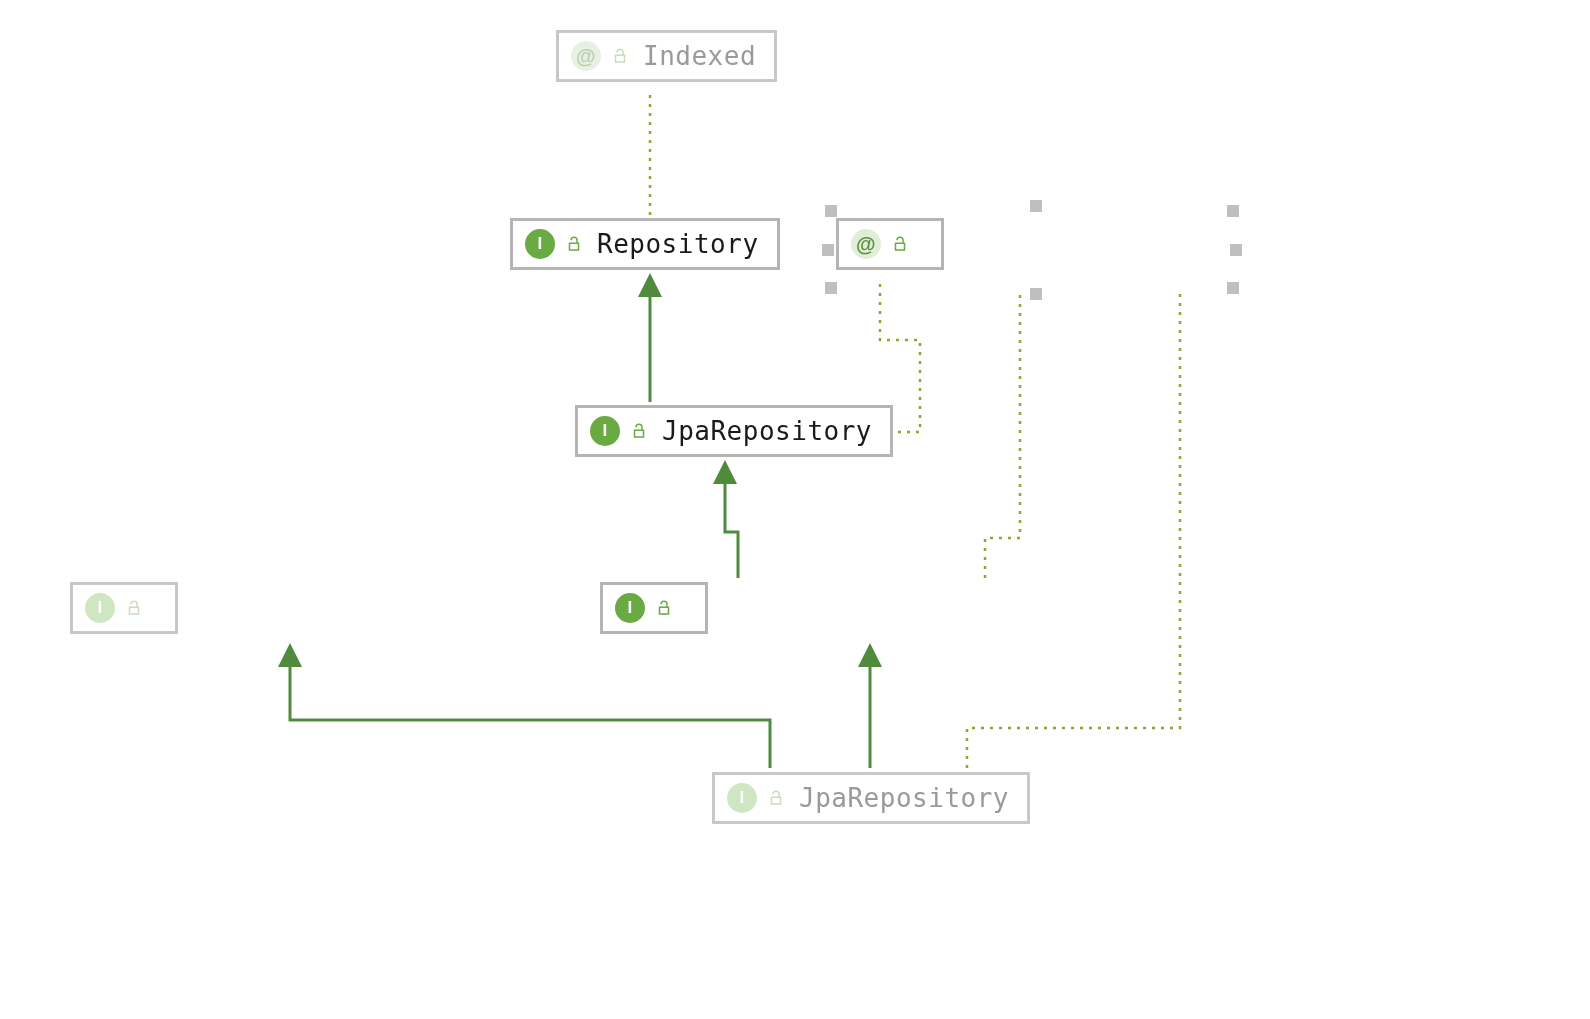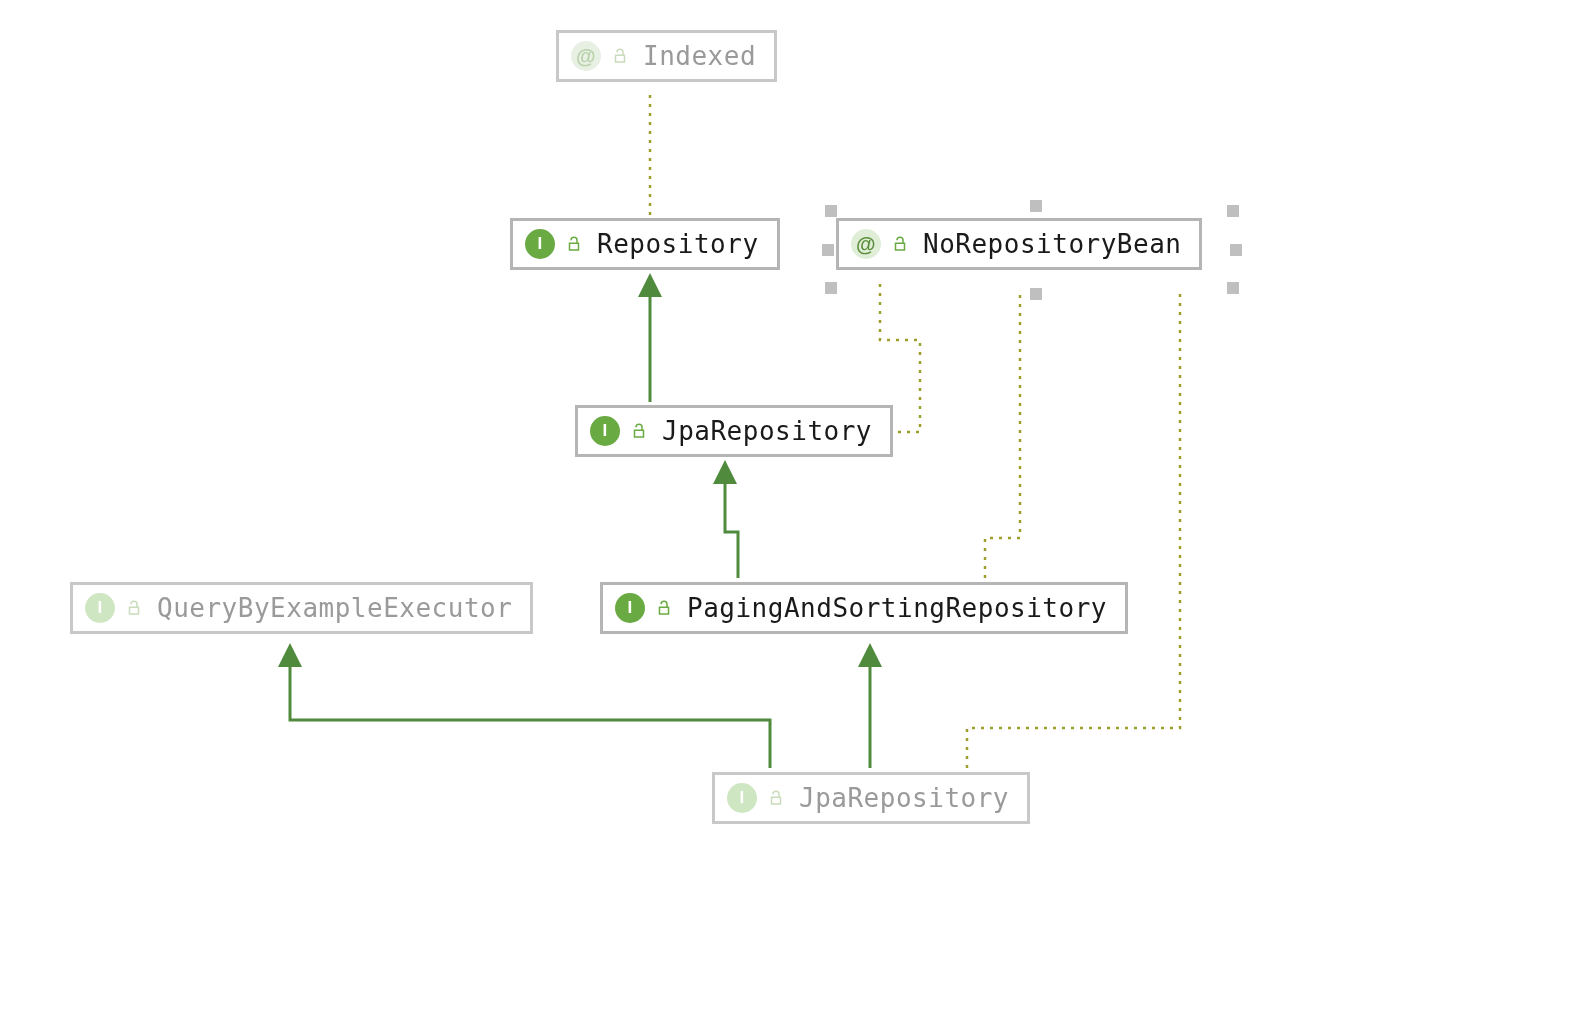--- a/index.html
+++ b/index.html
@@ -127,21 +127,20 @@
     <span class="label">Repository</span>
   </div>
 
   <div class="node normal" id="noRepo" style="left:836px; top:218px;">
     <span class="type-badge anno">@</span>
     <span class="lock">
       <svg viewBox="0 0 24 24" width="18" height="18">
           <path fill="#6aaa42" d="M17 10V7a5 5 0 0 0-10 0h2a3 3 0 1 1 6 0v3H5v11h14V10h-2zm0 9H7v-7h10v7z"></path>
         </svg>
     </span>
-    <span class="label">NoRepositoryBean</span>
   </div>
 
   <div class="handle" style="left:825px;  top:205px;"></div>
   <div class="handle" style="left:1030px; top:200px;"></div>
   <div class="handle" style="left:1227px; top:205px;"></div>
   <div class="handle" style="left:822px;  top:244px;"></div>
   <div class="handle" style="left:1230px; top:244px;"></div>
   <div class="handle" style="left:825px;  top:282px;"></div>
   <div class="handle" style="left:1030px; top:288px;"></div>
   <div class="handle" style="left:1227px; top:282px;"></div>
@@ -156,31 +155,29 @@
     <span class="label">JpaRepository</span>
   </div>
 
   <div class="node faded" style="left:70px; top:582px;">
     <span class="type-badge iface-faded">I</span>
     <span class="lock">
       <svg viewBox="0 0 24 24" width="18" height="18">
           <path fill="#c9dcbb" d="M17 10V7a5 5 0 0 0-10 0h2a3 3 0 1 1 6 0v3H5v11h14V10h-2zm0 9H7v-7h10v7z"></path>
         </svg>
     </span>
-    <span class="label">QueryByExampleExecutor</span>
   </div>
 
   <div class="node normal" style="left:600px; top:582px;">
     <span class="type-badge iface">I</span>
     <span class="lock">
       <svg viewBox="0 0 24 24" width="18" height="18">
           <path fill="#6aaa42" d="M17 10V7a5 5 0 0 0-10 0h2a3 3 0 1 1 6 0v3H5v11h14V10h-2zm0 9H7v-7h10v7z"></path>
         </svg>
     </span>
-    <span class="label">PagingAndSortingRepository</span>
   </div>
 
   <div class="node faded" style="left:712px; top:772px;">
     <span class="type-badge iface-faded">I</span>
     <span class="lock">
       <svg viewBox="0 0 24 24" width="18" height="18">
           <path fill="#c9dcbb" d="M17 10V7a5 5 0 0 0-10 0h2a3 3 0 1 1 6 0v3H5v11h14V10h-2zm0 9H7v-7h10v7z"></path>
         </svg>
     </span>
     <span class="label">JpaRepository</span>

